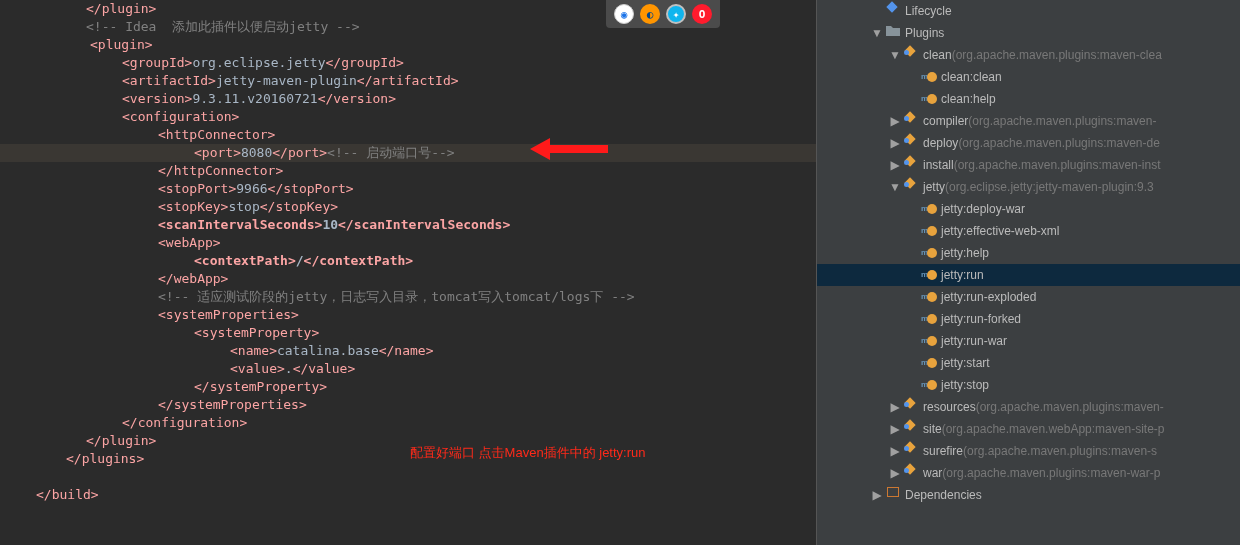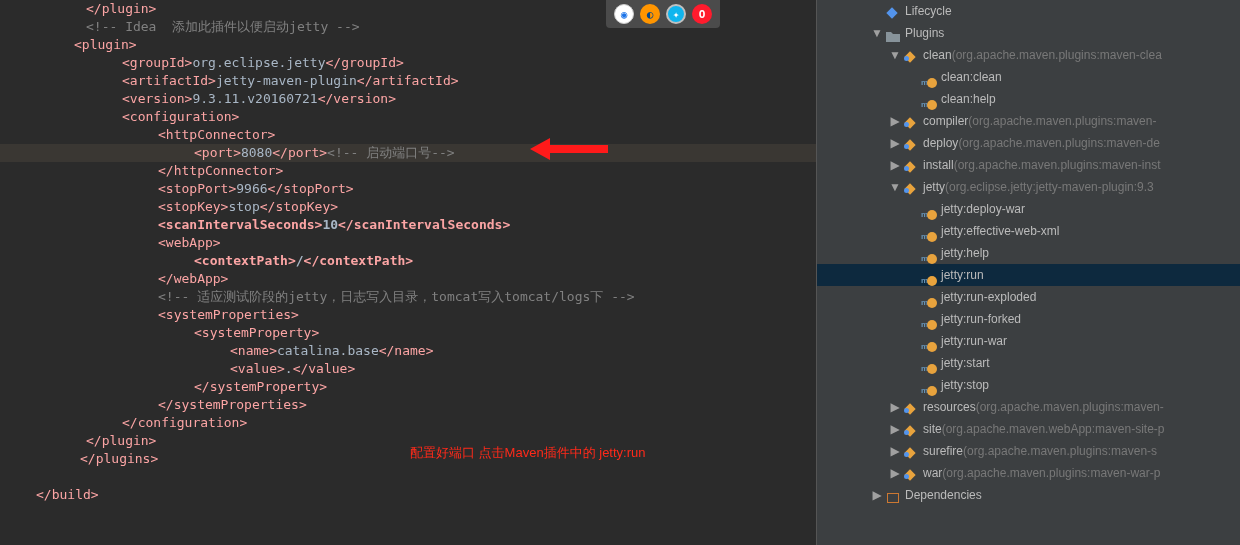--- a/index.html
+++ b/index.html
@@ -19,21 +19,21 @@
   .arrow-svg { display: block; }
   .browser-icons { position: absolute; right: 96px; top: 0; display: flex; gap: 6px; background: #4b4b4b; padding: 4px 8px; border-radius: 0 0 4px 4px; }
   .bicon { width: 20px; height: 20px; border-radius: 50%; display: flex; align-items: center; justify-content: center; font-size: 11px; font-weight: bold; }
   .bchrome { background: #fff; color: #1a73e8; border: 1px solid #ccc; }
   .bff { background: #ff9500; color: #00458b; }
   .bsafari { background: #0fb5ee; color: #fff; border: 2px solid #c0c0c0; box-sizing: border-box; }
   .bopera { background: #ff1b2d; color: #fff; }
   .divider { width: 1px; background: #555; height: 100%; }
   .side-pane { flex: 1; height: 100%; background: #3c3f41; overflow: hidden; position: relative; }
   .tree { padding-top: 0; font-family: -apple-system, "Segoe UI", sans-serif; font-size: 12px; color: #bbbbbb; }
-  .tree-row { height: 22px; line-height: 22px; display: flex; align-items: flex-end; white-space: nowrap; overflow: hidden; }
+  .tree-row { height: 22px; line-height: 22px; display: flex; align-items: flex-start; white-space: nowrap; overflow: hidden; }
   .tree-row.sel { background: #0d293e; }
   .tw { display: inline-block; width: 12px; text-align: center; color: #a0a0a0; margin-right: 2px; }
   .indent { display: inline-block; }
   .node-icon { display: inline-flex; width: 16px; height: 16px; margin-right: 4px; align-items: center; justify-content: center; }
   .folder-icon svg, .node-icon svg { display: block; }
   .goal-icon { position: relative; width: 16px; height: 16px; }
   .goal-m { position: absolute; left: 0; top: 0; font-size: 8px; color: #6897bb; font-weight: bold; }
   .goal-gear { position: absolute; right: 0; bottom: 0; width: 10px; height: 10px; background: #e8a33d; border-radius: 50%; }
   .plugin-icon { width: 16px; height: 16px; position: relative; }
   .plugin-icon::before { content: ""; position: absolute; left: 3px; top: 3px; width: 8px; height: 8px; background: #e8a33d; transform: rotate(45deg); }
@@ -54,21 +54,21 @@
   <div class="editor-pane">
     <div class="browser-icons">
       <span class="bicon bchrome">◉</span>
       <span class="bicon bff">◐</span>
       <span class="bicon bsafari">✦</span>
       <span class="bicon bopera">O</span>
     </div>
     <div class="editor-inner" id="editor-lines">
         <div class="code-line"><span class="txt" style="left: 86px;"><span class="tag">&lt;/plugin&gt;</span></span></div>
         <div class="code-line"><span class="txt" style="left: 86px;"><span class="comment">&lt;!-- Idea  添加此插件以便启动jetty --&gt;</span></span></div>
-        <div class="code-line"><span class="txt" style="left: 74px;"><span class="tag">&lt;plugin&gt;</span></span></div>
+        <div class="code-line"><span class="txt" style="left: 90px;"><span class="tag">&lt;plugin&gt;</span></span></div>
         <div class="code-line"><span class="txt" style="left: 122px;"><span class="tag">&lt;groupId&gt;</span><span class="txtval">org.eclipse.jetty</span><span class="tag">&lt;/groupId&gt;</span></span></div>
         <div class="code-line"><span class="txt" style="left: 122px;"><span class="tag">&lt;artifactId&gt;</span><span class="txtval">jetty-maven-plugin</span><span class="tag">&lt;/artifactId&gt;</span></span></div>
         <div class="code-line"><span class="txt" style="left: 122px;"><span class="tag">&lt;version&gt;</span><span class="txtval">9.3.11.v20160721</span><span class="tag">&lt;/version&gt;</span></span></div>
         <div class="code-line"><span class="txt" style="left: 122px;"><span class="tag">&lt;configuration&gt;</span></span></div>
         <div class="code-line"><span class="txt" style="left: 158px;"><span class="tag">&lt;httpConnector&gt;</span></span></div>
         <div class="code-line hl-line"><span class="txt" style="left: 194px;"><span class="tag">&lt;port&gt;</span><span class="txtval">8080</span><span class="tag">&lt;/port&gt;</span><span class="comment">&lt;!-- 启动端口号--&gt;</span></span></div>
         <div class="code-line"><span class="txt" style="left: 158px;"><span class="tag">&lt;/httpConnector&gt;</span></span></div>
         <div class="code-line"><span class="txt" style="left: 158px;"><span class="tag">&lt;stopPort&gt;</span><span class="txtval">9966</span><span class="tag">&lt;/stopPort&gt;</span></span></div>
         <div class="code-line"><span class="txt" style="left: 158px;"><span class="tag">&lt;stopKey&gt;</span><span class="txtval">stop</span><span class="tag">&lt;/stopKey&gt;</span></span></div>
         <div class="code-line"><span class="txt" style="left: 158px; font-weight: bold;"><span class="tag">&lt;scanIntervalSeconds&gt;</span><span class="txtval">10</span><span class="tag">&lt;/scanIntervalSeconds&gt;</span></span></div>
@@ -77,21 +77,21 @@
         <div class="code-line"><span class="txt" style="left: 158px;"><span class="tag">&lt;/webApp&gt;</span></span></div>
         <div class="code-line"><span class="txt" style="left: 158px;"><span class="comment">&lt;!-- 适应测试阶段的jetty，日志写入目录，tomcat写入tomcat/logs下 --&gt;</span></span></div>
         <div class="code-line"><span class="txt" style="left: 158px;"><span class="tag">&lt;systemProperties&gt;</span></span></div>
         <div class="code-line"><span class="txt" style="left: 194px;"><span class="tag">&lt;systemProperty&gt;</span></span></div>
         <div class="code-line"><span class="txt" style="left: 230px;"><span class="tag">&lt;name&gt;</span><span class="txtval">catalina.base</span><span class="tag">&lt;/name&gt;</span></span></div>
         <div class="code-line"><span class="txt" style="left: 230px;"><span class="tag">&lt;value&gt;</span><span class="txtval">.</span><span class="tag">&lt;/value&gt;</span></span></div>
         <div class="code-line"><span class="txt" style="left: 194px;"><span class="tag">&lt;/systemProperty&gt;</span></span></div>
         <div class="code-line"><span class="txt" style="left: 158px;"><span class="tag">&lt;/systemProperties&gt;</span></span></div>
         <div class="code-line"><span class="txt" style="left: 122px;"><span class="tag">&lt;/configuration&gt;</span></span></div>
         <div class="code-line"><span class="txt" style="left: 86px;"><span class="tag">&lt;/plugin&gt;</span></span></div>
-        <div class="code-line"><span class="txt" style="left: 80px;"><span class="tag">&lt;/plugins&gt;</span></span></div>
+        <div class="code-line"><span class="txt" style="left: 66px;"><span class="tag">&lt;/plugins&gt;</span></span></div>
         <div class="code-line"><span class="txt" style="left: 62px;"></span></div>
         <div class="code-line"><span class="txt" style="left: 36px;"><span class="tag">&lt;/build&gt;</span></span></div>
         <div class="code-line"><span class="txt" style="left: 24px;"></span></div>
       </div>
     <div class="annotation-red">配置好端口 点击Maven插件中的 jetty:run</div>
     <div class="arrow1">
       <svg class="arrow-svg" width="80" height="30">
           <polygon points="0,15 20,4 20,11 78,11 78,19 20,19 20,26" fill="#ff1a1a"></polygon>
         </svg>
     </div>

